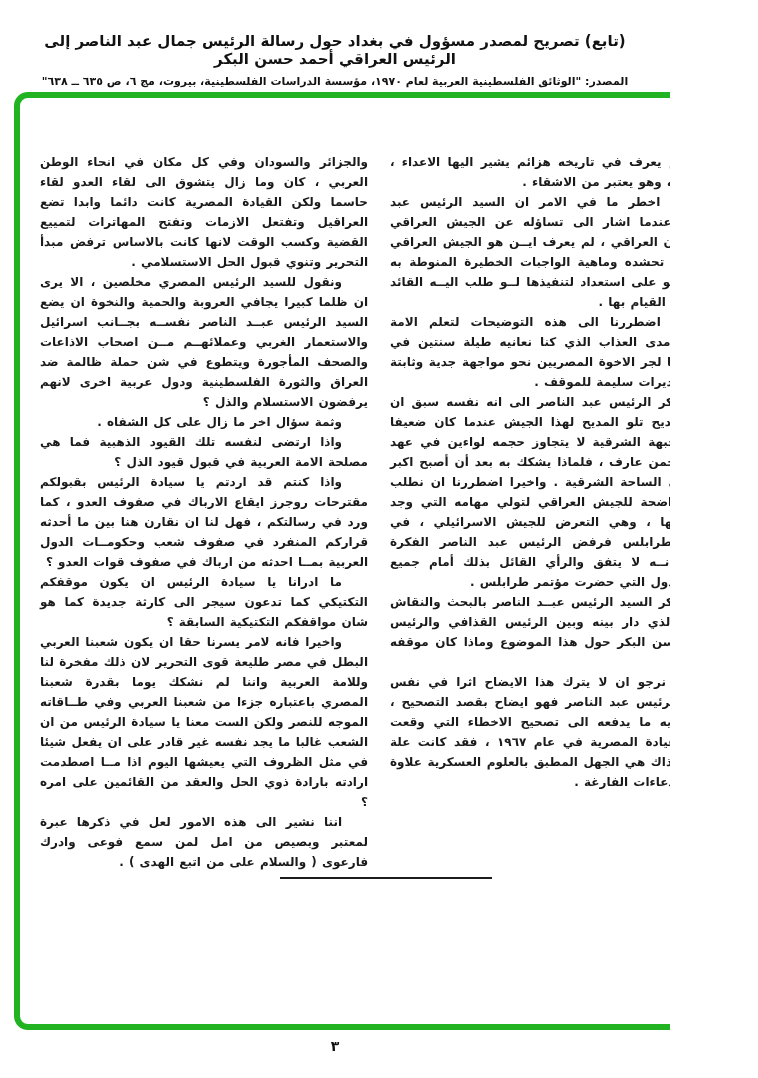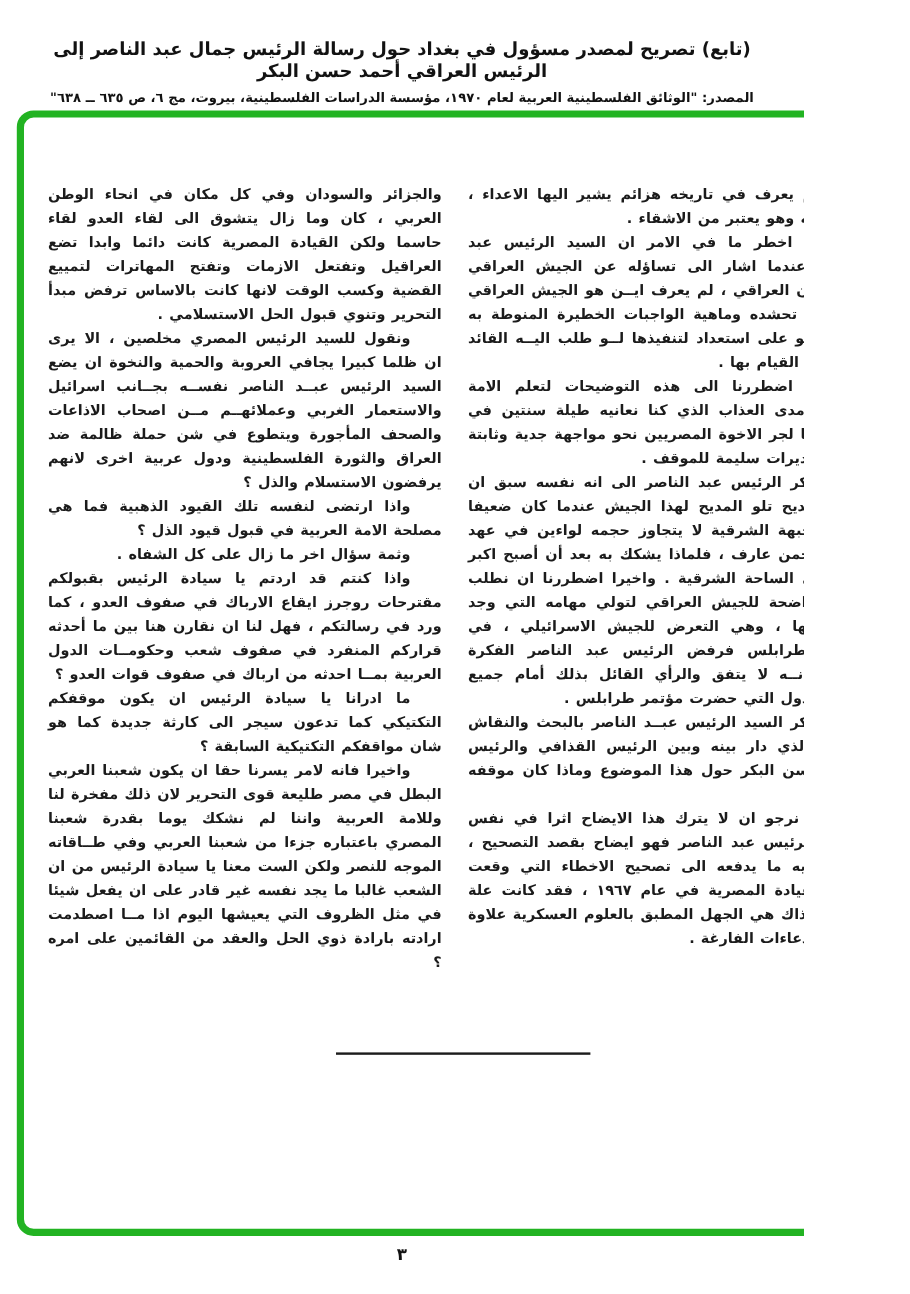--- a/index.html
+++ b/index.html
@@ -107,25 +107,26 @@
       <p class="flush">الامر لم يعرف في تاريخه هزائم يشير اليها الاعداء ، فكيف به وهو يعتبر من الاشقاء .</p>
       <p>وان اخطر ما في الامر ان السيد الرئيس عبد الناصر عندما اشار الى تساؤله عن الجيش العراقي والطيران العراقي ، لم يعرف ايــن هو الجيش العراقي ومناطق تحشده وماهية الواجبات الخطيرة المنوطة به والتي هو على استعداد لتنفيذها لــو طلب اليــه القائد المصري القيام بها .</p>
       <p>لقد اضطررنا الى هذه التوضيحات لتعلم الامة العربية مدى العذاب الذي كنا نعانيه طيلة سنتين في محاولاتنا لجر الاخوة المصريين نحو مواجهة جدية وثابتة وفق تقديرات سليمة للموقف .</p>
       <p>ونذكر الرئيس عبد الناصر الى انه نفسه سبق ان كال المديح تلو المديح لهذا الجيش عندما كان ضعيفا على الجبهة الشرقية لا يتجاوز حجمه لواءين في عهد عبد الرحمن عارف ، فلماذا يشكك به بعد أن أصبح اكبر قوة في الساحة الشرقية . واخيرا اضطررنا ان نطلب اوامر واضحة للجيش العراقي لتولي مهامه التي وجد من اجلها ، وهي التعرض للجيش الاسرائيلي ، في مؤتمر طرابلس فرفض الرئيس عبد الناصر الفكرة واعلن انــه لا يتفق والرأي القائل بذلك أمام جميع وفود الدول التي حضرت مؤتمر طرابلس .</p>
       <p>ونذكر السيد الرئيس عبــد الناصر بالبحث والنقاش الجدي الذي دار بينه وبين الرئيس القذافي والرئيس احمد حسن البكر حول هذا الموضوع وماذا كان موقفه آنذاك ؟</p>
       <p>اننا نرجو ان لا يترك هذا الايضاح اثرا في نفس السيد الرئيس عبد الناصر فهو ايضاح بقصد التصحيح ، ولعل فيه ما يدفعه الى تصحيح الاخطاء التي وقعت فيها القيادة المصرية في عام ١٩٦٧ ، فقد كانت علة العلل آنذاك هي الجهل المطبق بالعلوم العسكرية علاوة على الادعاءات الفارغة .</p>
     </div>
     <div class="col">
       <p class="flush">والجزائر والسودان وفي كل مكان في انحاء الوطن العربي ، كان وما زال يتشوق الى لقاء العدو لقاء حاسما ولكن القيادة المصرية كانت دائما وابدا تضع العراقيل وتفتعل الازمات وتفتح المهاترات لتمييع القضية وكسب الوقت لانها كانت بالاساس ترفض مبدأ التحرير وتنوي قبول الحل الاستسلامي .</p>
       <p>ونقول للسيد الرئيس المصري مخلصين ، الا يرى ان ظلما كبيرا يجافي العروبة والحمية والنخوة ان يضع السيد الرئيس عبــد الناصر نفســه بجــانب اسرائيل والاستعمار الغربي وعملائهــم مــن اصحاب الاذاعات والصحف المأجورة ويتطوع في شن حملة ظالمة ضد العراق والثورة الفلسطينية ودول عربية اخرى لانهم يرفضون الاستسلام والذل ؟</p>
+      <p>وثمة سؤال اخر ما زال على كل الشفاه .</p>
       <p>واذا ارتضى لنفسه تلك القيود الذهبية فما هي مصلحة الامة العربية في قبول قيود الذل ؟</p>
-      <p>وثمة سؤال اخر ما زال على كل الشفاه .</p>
       <p>واذا كنتم قد اردتم يا سيادة الرئيس بقبولكم مقترحات روجرز ايقاع الارباك في صفوف العدو ، كما ورد في رسالتكم ، فهل لنا ان نقارن هنا بين ما أحدثه قراركم المنفرد في صفوف شعب وحكومــات الدول العربية بمــا احدثه من ارباك في صفوف قوات العدو ؟</p>
       <p>ما ادرانا يا سيادة الرئيس ان يكون موقفكم التكتيكي كما تدعون سيجر الى كارثة جديدة كما هو شان مواقفكم التكتيكية السابقة ؟</p>
       <p>واخيرا فانه لامر يسرنا حقا ان يكون شعبنا العربي البطل في مصر طليعة قوى التحرير لان ذلك مفخرة لنا وللامة العربية واننا لم نشكك يوما بقدرة شعبنا المصري باعتباره جزءا من شعبنا العربي وفي طــاقاته الموجه للنصر ولكن الست معنا يا سيادة الرئيس من ان الشعب غالبا ما يجد نفسه غير قادر على ان يفعل شيئا في مثل الظروف التي يعيشها اليوم اذا مــا اصطدمت ارادته بارادة ذوي الحل والعقد من القائمين على امره ؟</p>
+      <p>اننا نشير الى هذه الامور لعل في ذكرها عبرة لمعتبر وبصيص من امل لمن سمع فوعى وادرك فارعوى ( والسلام على من اتبع الهدى ) .</p>
     </div>
   </div>
 
   <div class="divider"></div>
 
   <div class="page-number">٣</div>
 
 </div>
 
 </body></html>

